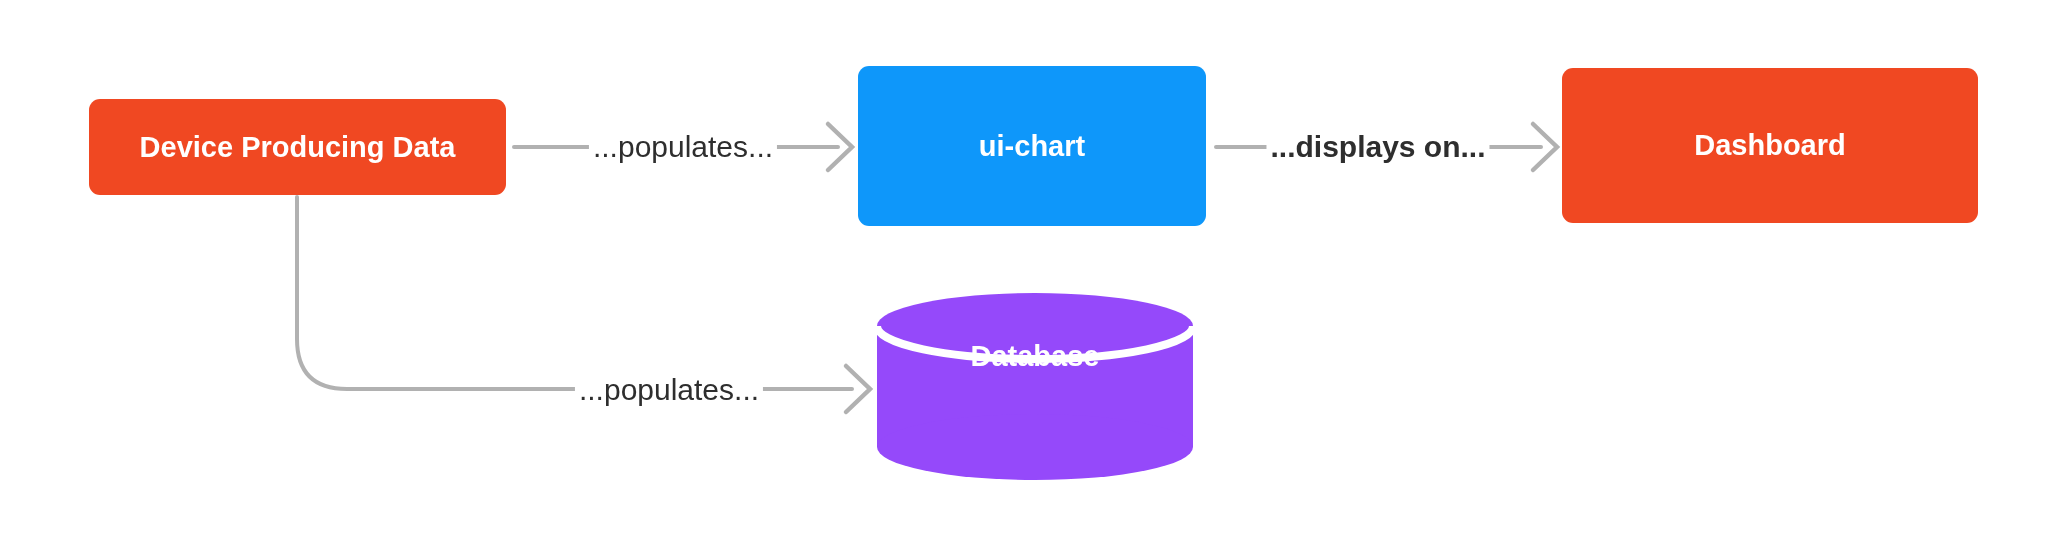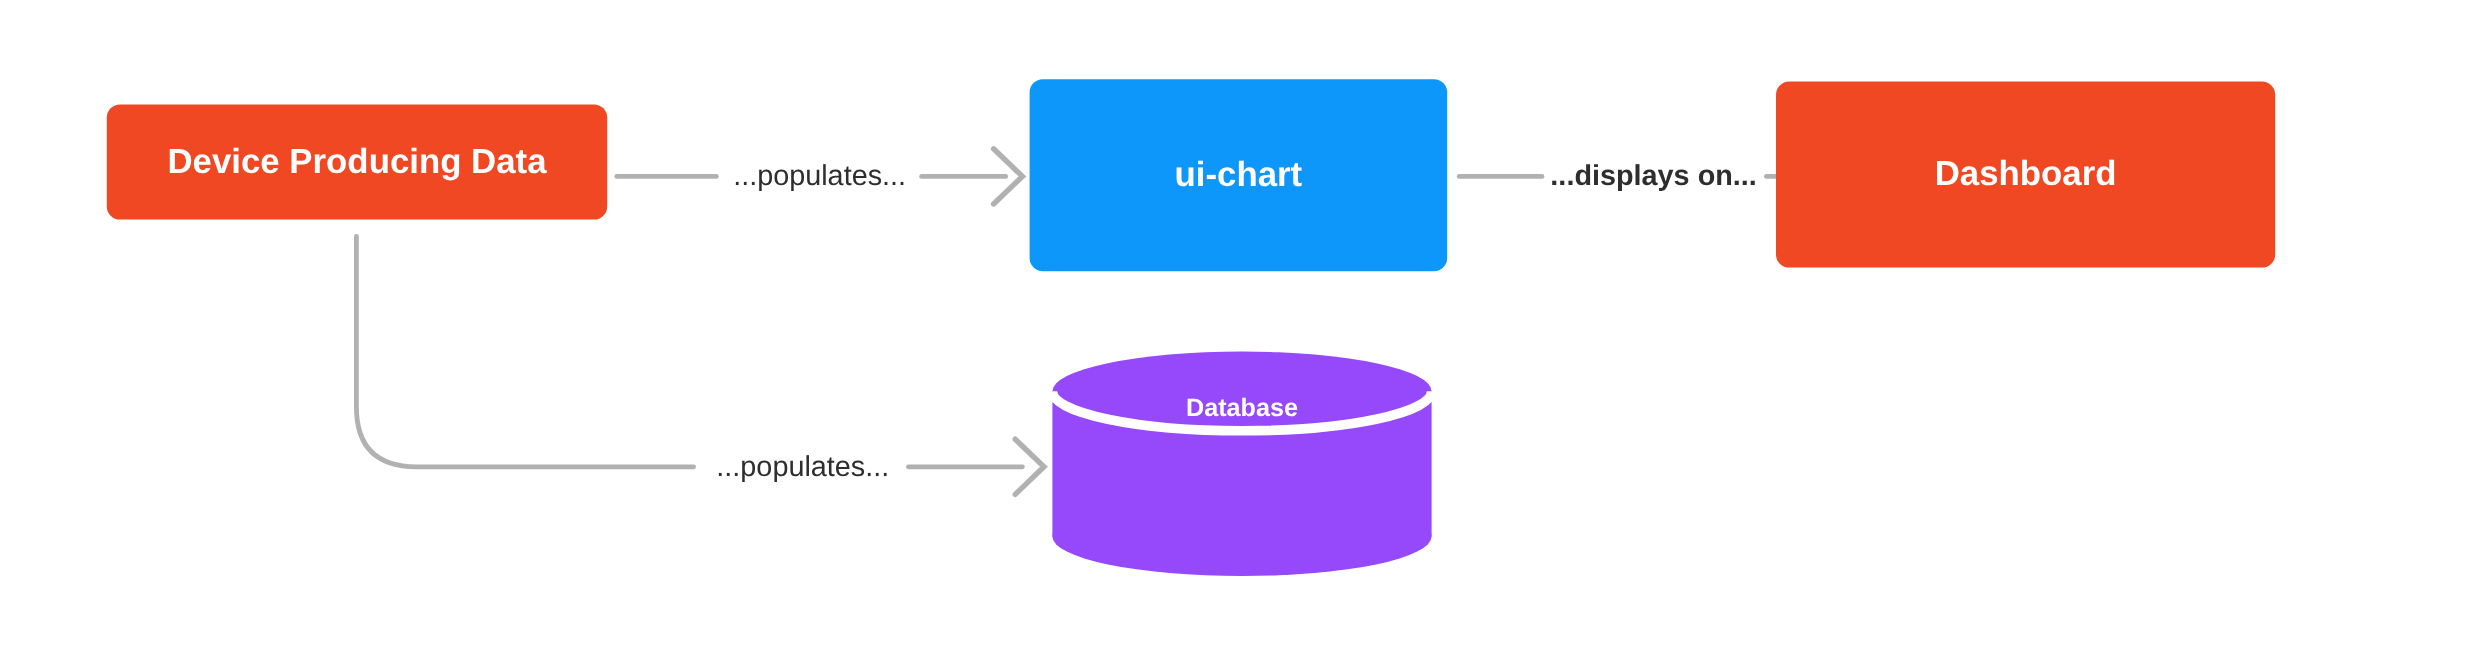--- a/index.html
+++ b/index.html
@@ -13,30 +13,30 @@
   .edge-layer{position:absolute;left:0;top:0;width:2061px;height:549px;}
   .edge-line{fill:none;stroke-width:4;stroke-linecap:round;}
   .edge-head{fill:none;stroke-width:4.5;stroke-linecap:round;stroke-linejoin:miter;}
   .sep-arc{fill:none;stroke:#ffffff;stroke-width:8;}
   .node{
     position:absolute;
     display:flex;align-items:center;justify-content:center;
     color:#ffffff;font-weight:600;font-size:29px;text-align:center;
     border-radius:11px;
   }
-  .node-device{left:89px;top:87px;width:417px;height:96px;background:#F04822;}
+  .node-device{left:89px;top:99px;width:417px;height:96px;background:#F04822;}
   .node-uichart{left:858px;top:66px;width:348px;height:160px;background:#0E97FA;text-align:center;}
-  .node-dashboard{left:1480px;top:68px;width:416px;height:155px;background:#F04822;line-height:47px;}
+  .node-dashboard{left:1562px;top:68px;width:416px;height:155px;background:#F04822;line-height:47px;}
   .cyl-label{
-    position:absolute;left:1035px;top:341px;transform:translate(-50%,-50%);
-    color:#ffffff;font-weight:600;font-size:21px;white-space:nowrap;
+    position:absolute;left:1035px;top:356px;transform:translate(-50%,-50%);
+    color:#ffffff;font-weight:600;font-size:29px;white-space:nowrap;
   }
   .edge-label{
     position:absolute;transform:translate(-50%,-50%);
-    color:#2E2E2E;font-size:24px;font-weight:400;white-space:nowrap;
+    color:#2E2E2E;font-size:30px;font-weight:400;white-space:nowrap;
     background:#ffffff;padding:0 4px;
   }
   .edge-label-1{left:683px;top:147px;}
   .edge-label-2{left:1378px;top:147px;font-weight:bold;}
   .edge-label-3{left:669px;top:390px;}
 </style>
 </head>
 <body>
 
 <div class="canvas">

